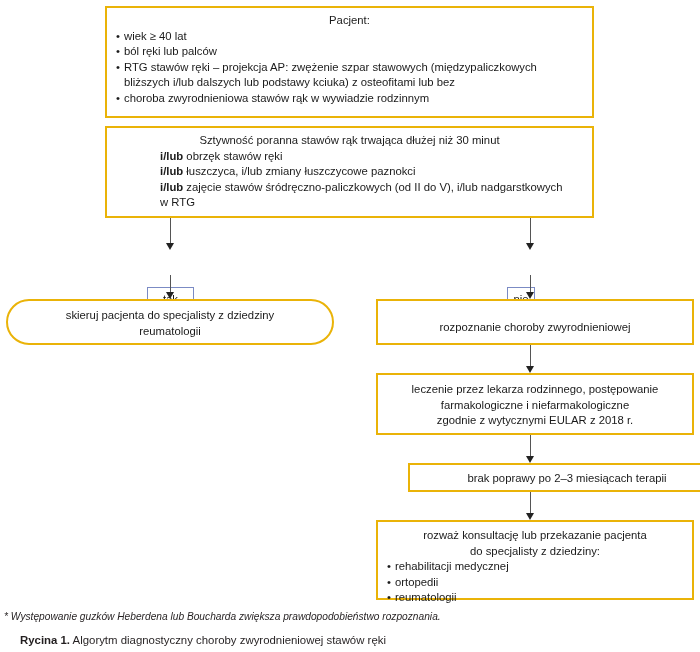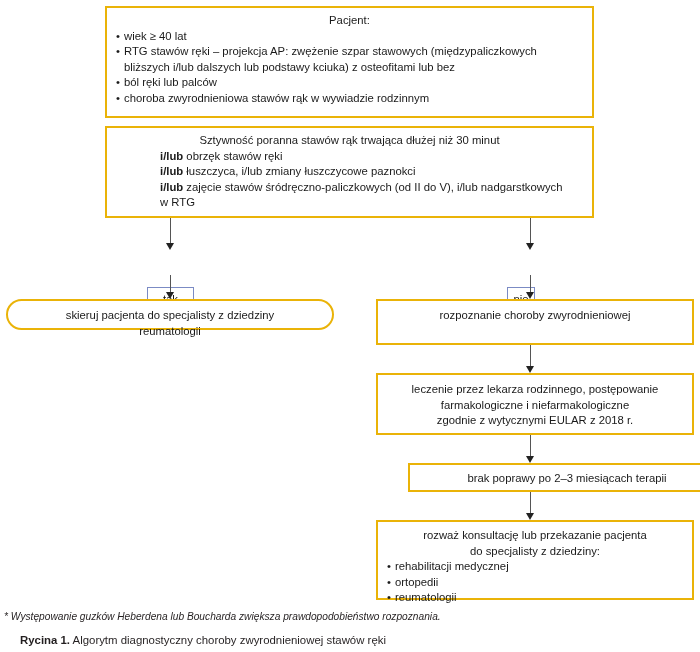--- a/index.html
+++ b/index.html
@@ -120,25 +120,25 @@
 </head>
 <body>
 
 <div class="canvas">
 
   <div class="box" style="left:105px; top:6px; width:489px; height:112px;">
     <div class="box-inner">
       <div class="hdr">Pacjent:</div>
       <ul class="bullets">
         <li><span>wiek ≥ 40 lat</span></li>
+        <li><span>ból ręki lub palców</span></li>
         <li>
           <span>RTG stawów ręki – projekcja AP: zwężenie szpar stawowych (międzypaliczkowych</span>
           <span class="cont">bliższych i/lub dalszych lub podstawy kciuka) z osteofitami lub bez</span>
         </li>
-        <li><span>ból ręki lub palców</span></li>
         <li><span>choroba zwyrodnieniowa stawów rąk w wywiadzie rodzinnym</span></li>
       </ul>
     </div>
   </div>
 
   <div class="box" style="left:105px; top:126px; width:489px; height:92px;">
     <div class="box-inner">
       <div class="hdr">Sztywność poranna stawów rąk trwająca dłużej niż 30 minut</div>
       <div class="orline">
         <b>i/lub</b>
@@ -169,29 +169,29 @@
   <div class="decision" style="left:507px; top:250px; width:28px; height:25px;">
     <span>nie</span>
   </div>
 
   <div class="vline" style="left:170px; top:275px; height:21px;"></div>
   <div class="arrowhead" style="left:166px; top:292px;"></div>
 
   <div class="vline" style="left:530px; top:275px; height:21px;"></div>
   <div class="arrowhead" style="left:526px; top:292px;"></div>
 
-  <div class="box" style="left:6px; top:299px; width:328px; height:31px;border-radius:23px;">
+  <div class="box" style="left:6px; top:299px; width:328px; height:46px;border-radius:23px;">
     <div class="box-inner center" style="padding-top:7px;">
       <div>skieruj pacjenta do specjalisty z dziedziny</div>
       <div>reumatologii</div>
     </div>
   </div>
 
   <div class="box" style="left:376px; top:299px; width:318px; height:46px;">
-    <div class="box-inner center" style="padding-top:7px;">
+    <div class="box-inner center" style="padding-top:7px;margin-top:12px;">
       <div>rozpoznanie choroby zwyrodnieniowej</div>
     </div>
   </div>
 
   <div class="vline" style="left:530px; top:345px; height:24px;"></div>
   <div class="arrowhead" style="left:526px; top:366px;"></div>
 
   <div class="box" style="left:376px; top:373px; width:318px; height:62px;">
     <div class="box-inner center" style="padding-top:7px;">
       <div>leczenie przez lekarza rodzinnego, postępowanie</div>

